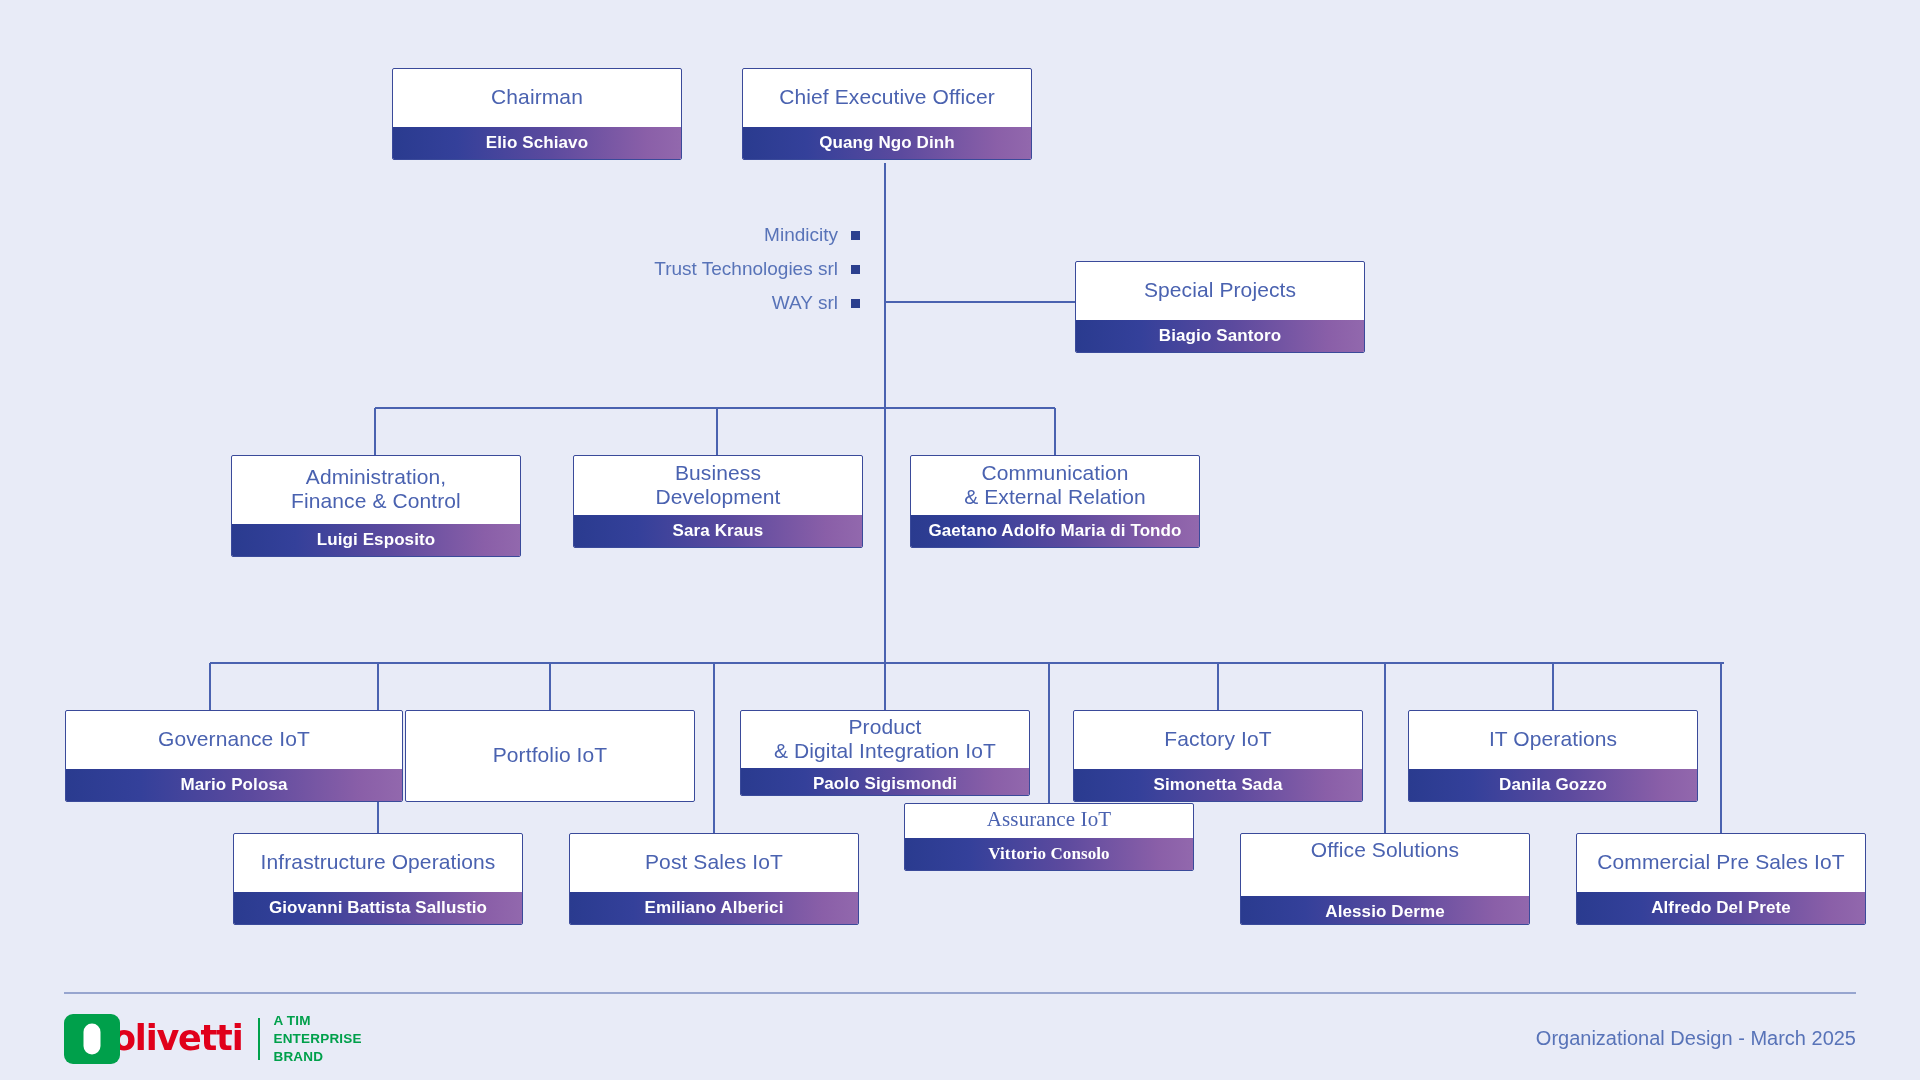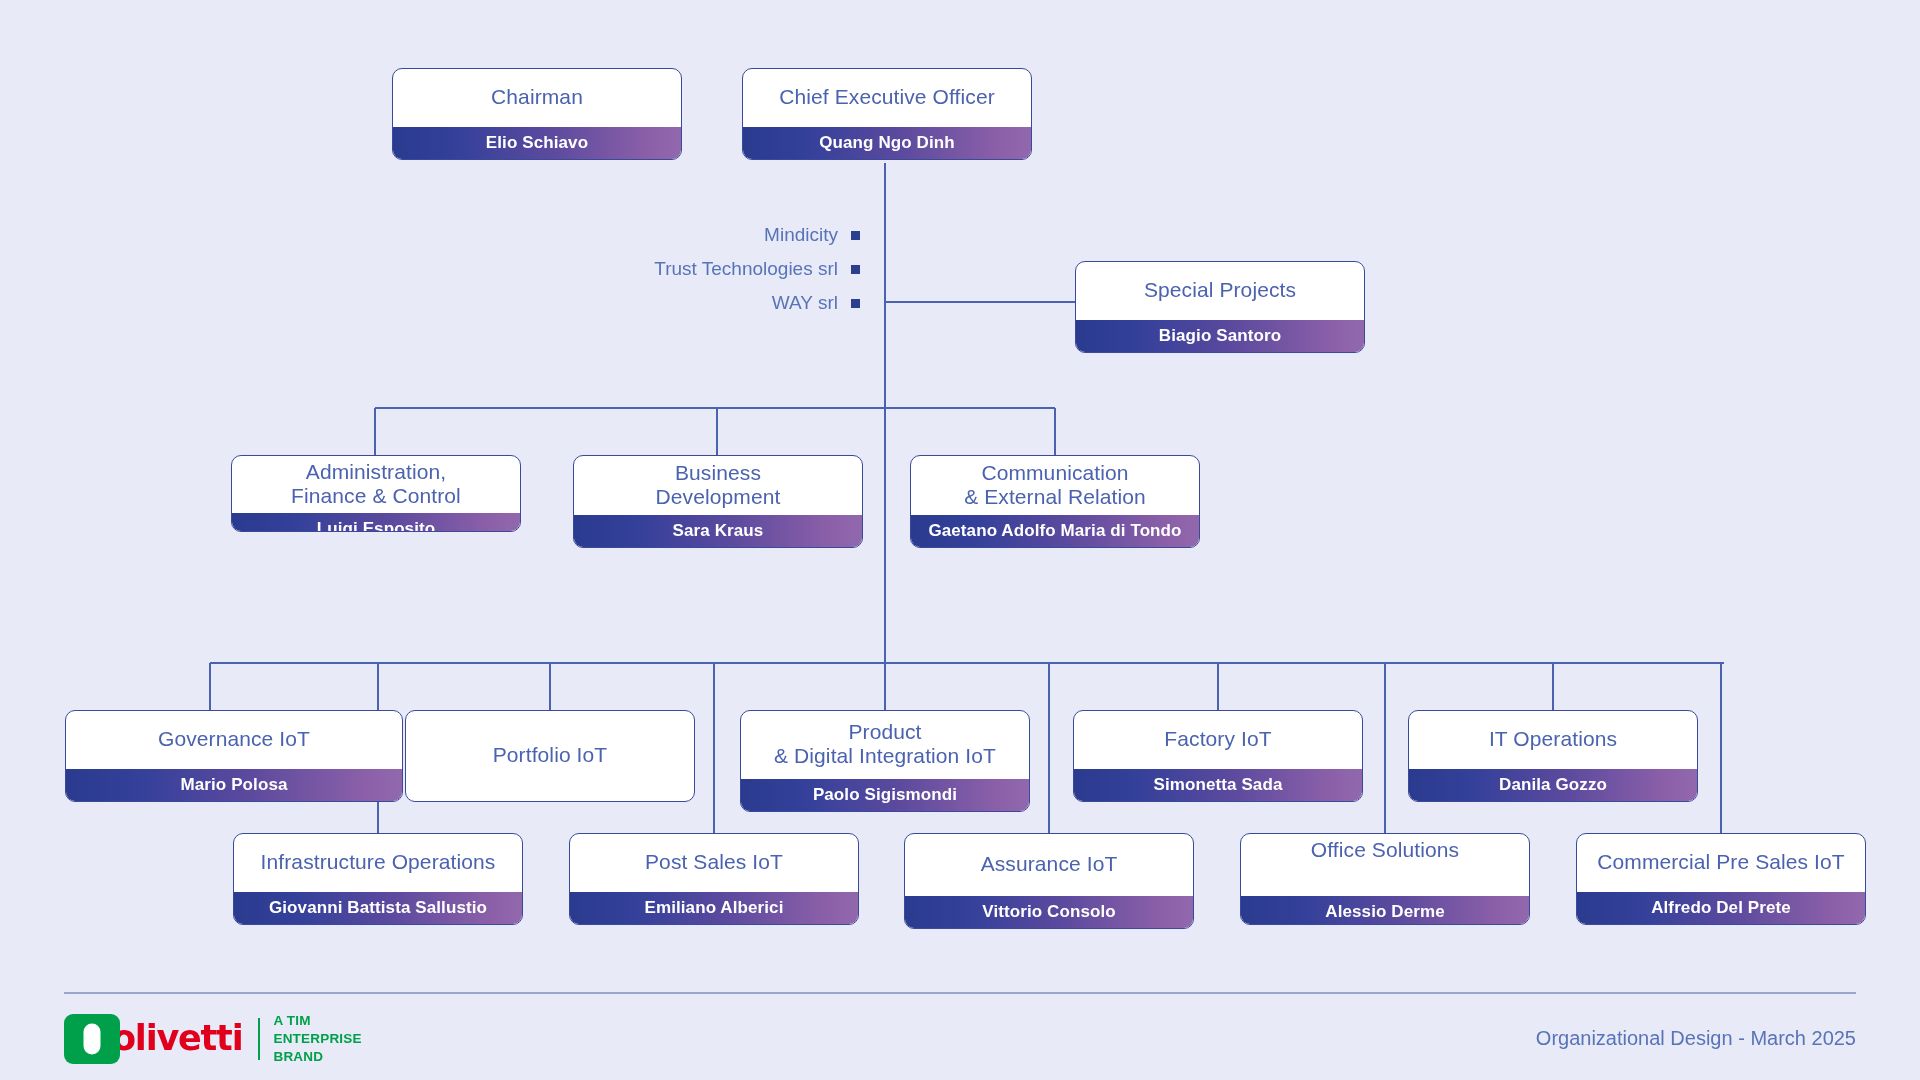--- a/index.html
+++ b/index.html
@@ -29,21 +29,21 @@
     height: 1080px;
     pointer-events: none;
     z-index: 1;
   }
 
   
   .node {
     position: absolute;
     z-index: 2;
     border: 1.5px solid #3a4a9a;
-    border-radius: 10px;
+    border-radius: 2px;
     background: #ffffff;
     overflow: hidden;
     display: flex;
     flex-direction: column;
   }
 
   .node-title {
     flex: 1 1 auto;
     display: flex;
     align-items: center;
@@ -249,21 +249,21 @@
       <span>WAY srl</span>
       <span class="sub-bullet"></span>
     </div>
   </div>
 
   <div class="node" style="left:1075px; top:261px; width:290px; height:92px;">
     <div class="node-title">Special Projects</div>
     <div class="node-name">Biagio Santoro</div>
   </div>
 
-  <div class="node tall" style="left:231px; top:455px; width:290px; height:77px;">
+  <div class="node tall" style="left:231px; top:455px; width:290px; height:102px;">
     <div class="node-title">Administration,
  Finance &amp; Control</div>
     <div class="node-name">Luigi Esposito</div>
   </div>
 
   <div class="node tall" style="left:573px; top:455px; width:290px; height:93px;">
     <div class="node-title">Business
 Development</div>
     <div class="node-name">Sara Kraus</div>
   </div>
@@ -276,21 +276,21 @@
 
   <div class="node" style="left:65px; top:710px; width:338px; height:92px;">
     <div class="node-title">Governance IoT</div>
     <div class="node-name">Mario Polosa</div>
   </div>
 
   <div class="node" style="left:405px; top:710px; width:290px; height:92px;">
     <div class="node-title">Portfolio IoT</div>
   </div>
 
-  <div class="node tall" style="left:740px; top:710px; width:290px; height:102px;">
+  <div class="node tall" style="left:740px; top:710px; width:290px; height:86px;">
     <div class="node-title">Product
 &amp; Digital Integration IoT</div>
     <div class="node-name">Paolo Sigismondi</div>
   </div>
 
   <div class="node" style="left:1073px; top:710px; width:290px; height:92px;">
     <div class="node-title">Factory IoT</div>
     <div class="node-name">Simonetta Sada</div>
   </div>
 
@@ -302,21 +302,21 @@
   <div class="node" style="left:233px; top:833px; width:290px; height:92px;">
     <div class="node-title">Infrastructure Operations</div>
     <div class="node-name">Giovanni Battista Sallustio</div>
   </div>
 
   <div class="node" style="left:569px; top:833px; width:290px; height:92px;">
     <div class="node-title">Post Sales IoT</div>
     <div class="node-name">Emiliano Alberici</div>
   </div>
 
-  <div class="node" style="left:904px; top:833px; width:290px; height:96px;">
+  <div class="node" style="left:904px; top:803px; width:290px; height:68px;font-family:Liberation Serif, serif;">
     <div class="node-title">Assurance IoT</div>
     <div class="node-name">Vittorio Consolo</div>
   </div>
 
   <div class="node" style="left:1240px; top:833px; width:290px; height:92px;gap:28px;">
     <div class="node-title">Office Solutions</div>
     <div class="node-name">Alessio Derme</div>
   </div>
 
   <div class="node" style="left:1576px; top:833px; width:290px; height:92px;">

